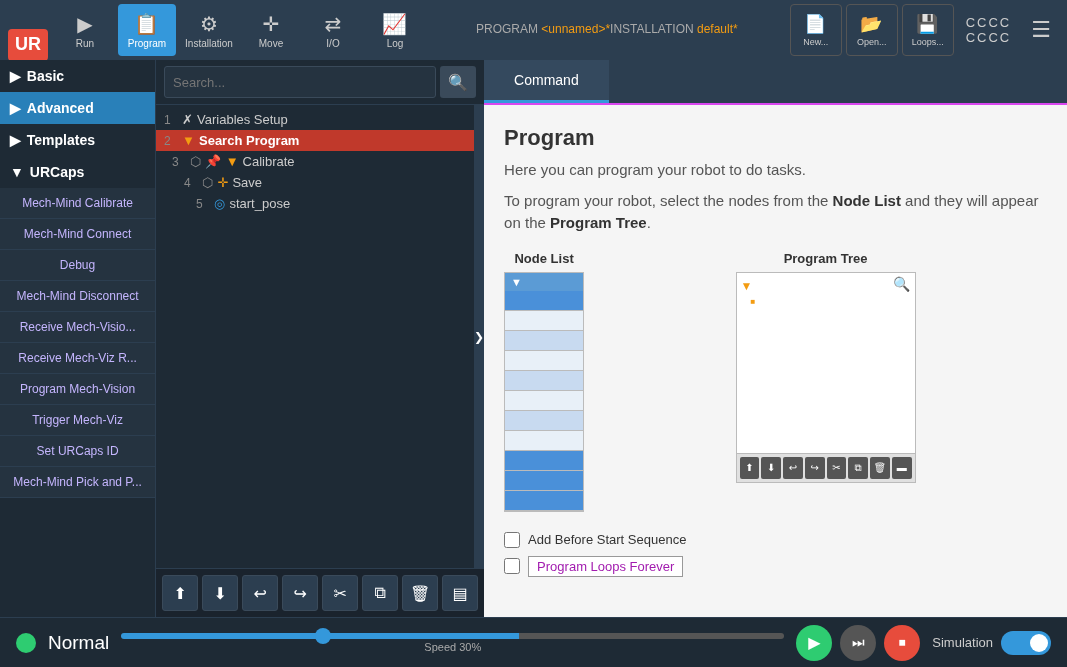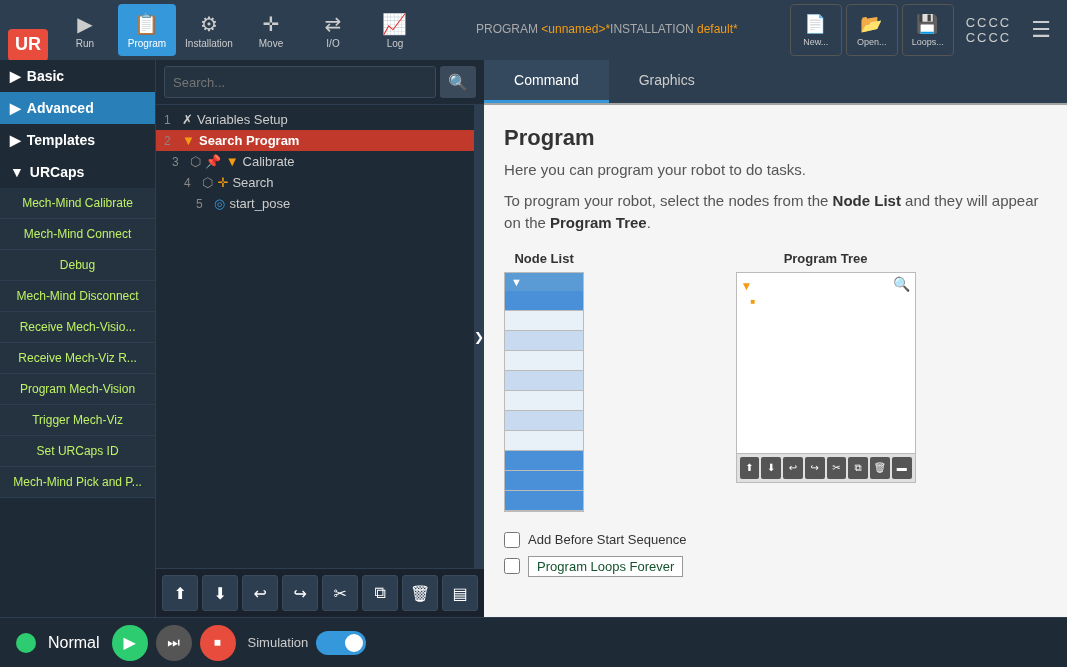--- a/index.html
+++ b/index.html
@@ -75,21 +75,21 @@
     }
     .sidebar-section {
       display: flex; align-items: center;
       padding: 8px 10px;
       color: white; font-size: 14px; font-weight: bold;
       cursor: pointer; gap: 6px;
     }
     .sidebar-section.active { background: #2980b9; }
     .sidebar-item {
       padding: 8px 12px;
-      color: #bef264; font-size: 12px;
+      color: #c4b5fd; font-size: 12px;
       cursor: pointer; border-bottom: 1px solid #2c3e50;
       text-align: center; background: #253340;
     }
 
     
     .center-panel {
       flex: 1;
       background: #1e2a35;
       display: flex; flex-direction: column;
     }
@@ -132,21 +132,21 @@
       font-size: 16px; border-radius: 3px; display: flex; align-items: center; justify-content: center;
     }
 
     
     .right-panel {
       width: 590px;
       background: #f0f0f0;
       display: flex; flex-direction: column;
     }
     .tab-bar {
-      display: flex; background: #2c3e50; border-bottom: 2px solid #a3a3a3;
+      display: flex; background: #2c3e50; border-bottom: 2px solid #d946ef;
     }
     .tab {
       padding: 12px 30px; color: #ccc; font-size: 14px; cursor: pointer;
       border-bottom: 3px solid transparent;
     }
     .tab.active { color: white; border-bottom: 3px solid #3498db; background: #34495e; }
     .content-area {
       flex: 1; padding: 20px; background: #f5f5f5; overflow-y: auto;
     }
     .content-area h2 { font-size: 22px; color: #333; margin-bottom: 8px; }
@@ -200,35 +200,35 @@
       border-radius: 2px;
     }
     .checkbox-section { margin-top: 20px; }
     .checkbox-row {
       display: flex; align-items: center; gap: 8px;
       margin-bottom: 8px; font-size: 13px; color: #333;
     }
     .checkbox-row input[type="checkbox"] { width: 16px; height: 16px; }
     .checkbox-value {
       border: 1px solid #999; padding: 2px 8px;
-      background: white; font-size: 13px; color: #14532d;
+      background: white; font-size: 13px; color: #a21caf;
     }
 
     
     .bottom-bar {
       display: flex; align-items: center;
       height: 50px; background: #1e2a35;
       padding: 0 16px; gap: 12px;
       border-top: 1px solid #2c3e50;
     }
     .status-dot {
       width: 20px; height: 20px; border-radius: 50%;
       background: #2ecc71;
     }
-    .status-text { color: white; font-size: 16px; }
+    .status-text { color: white; font-size: 19px; }
     .speed-section {
       flex: 1; display: flex; flex-direction: column; align-items: center; gap: 2px;
     }
     .speed-slider {
       width: 100%; -webkit-appearance: none; height: 6px;
       background: linear-gradient(to right, #3498db 60%, #555 60%);
       border-radius: 3px; outline: none;
     }
     .speed-slider::-webkit-slider-thumb {
       -webkit-appearance: none; width: 16px; height: 16px;
@@ -379,21 +379,21 @@
           <span class="line-num">3</span>
           <span class="tree-icon" style="color:#888;">⬡</span>
           <span style="color:#888;">📌</span>
           <span class="tree-icon" style="color:#f39c12;">▼</span>
           <span>Calibrate</span>
         </div>
         <div class="tree-row indent-2">
           <span class="line-num">4</span>
           <span class="tree-icon" style="color:#888;">⬡</span>
           <span class="tree-icon" style="color:#f39c12;">✛</span>
-          <span>Search</span>
+          <span>Save</span>
         </div>
         <div class="tree-row indent-3">
           <span class="line-num">5</span>
           <span class="tree-icon" style="color:#3498db;">◎</span>
           <span>start_pose</span>
         </div>
       </div>
       <button class="collapse-btn">❯</button>
     </div>
 
@@ -405,21 +405,20 @@
       <button class="tool-btn">✂</button>
       <button class="tool-btn">⧉</button>
       <button class="tool-btn">🗑</button>
       <button class="tool-btn">▤</button>
     </div>
   </div>
 
   <div class="right-panel">
     <div class="tab-bar">
       <div class="tab active">Command</div>
-      <div class="tab">Graphics</div>
     </div>
 
     <div class="content-area">
       <h2>Program</h2>
       <p>Here you can program your robot to do tasks.</p>
       <p>
         <span>To program your robot, select the nodes from the </span><strong>Node List</strong><span> and they will appear on the </span><strong>Program Tree</strong><span>.</span>
       </p>
 
       <div class="node-list-section">
@@ -483,20 +482,24 @@
         </div>
       </div>
     </div>
   </div>
 </div>
 
 <div class="bottom-bar">
   <div class="status-dot"></div>
   <span class="status-text">Normal</span>
 
+  <div class="speed-section">
+    <input type="range" class="speed-slider" min="0" max="100" value="30" style="">
+    <span class="speed-label">Speed 30%</span>
+  </div>
 
   <div class="playback-btns">
     <button class="play-btn">▶</button>
     <button class="next-btn">⏭</button>
     <button class="stop-btn">⏹</button>
   </div>
 
   <div class="simulation-section">
     <span>Simulation</span>
     <div class="toggle-switch">

